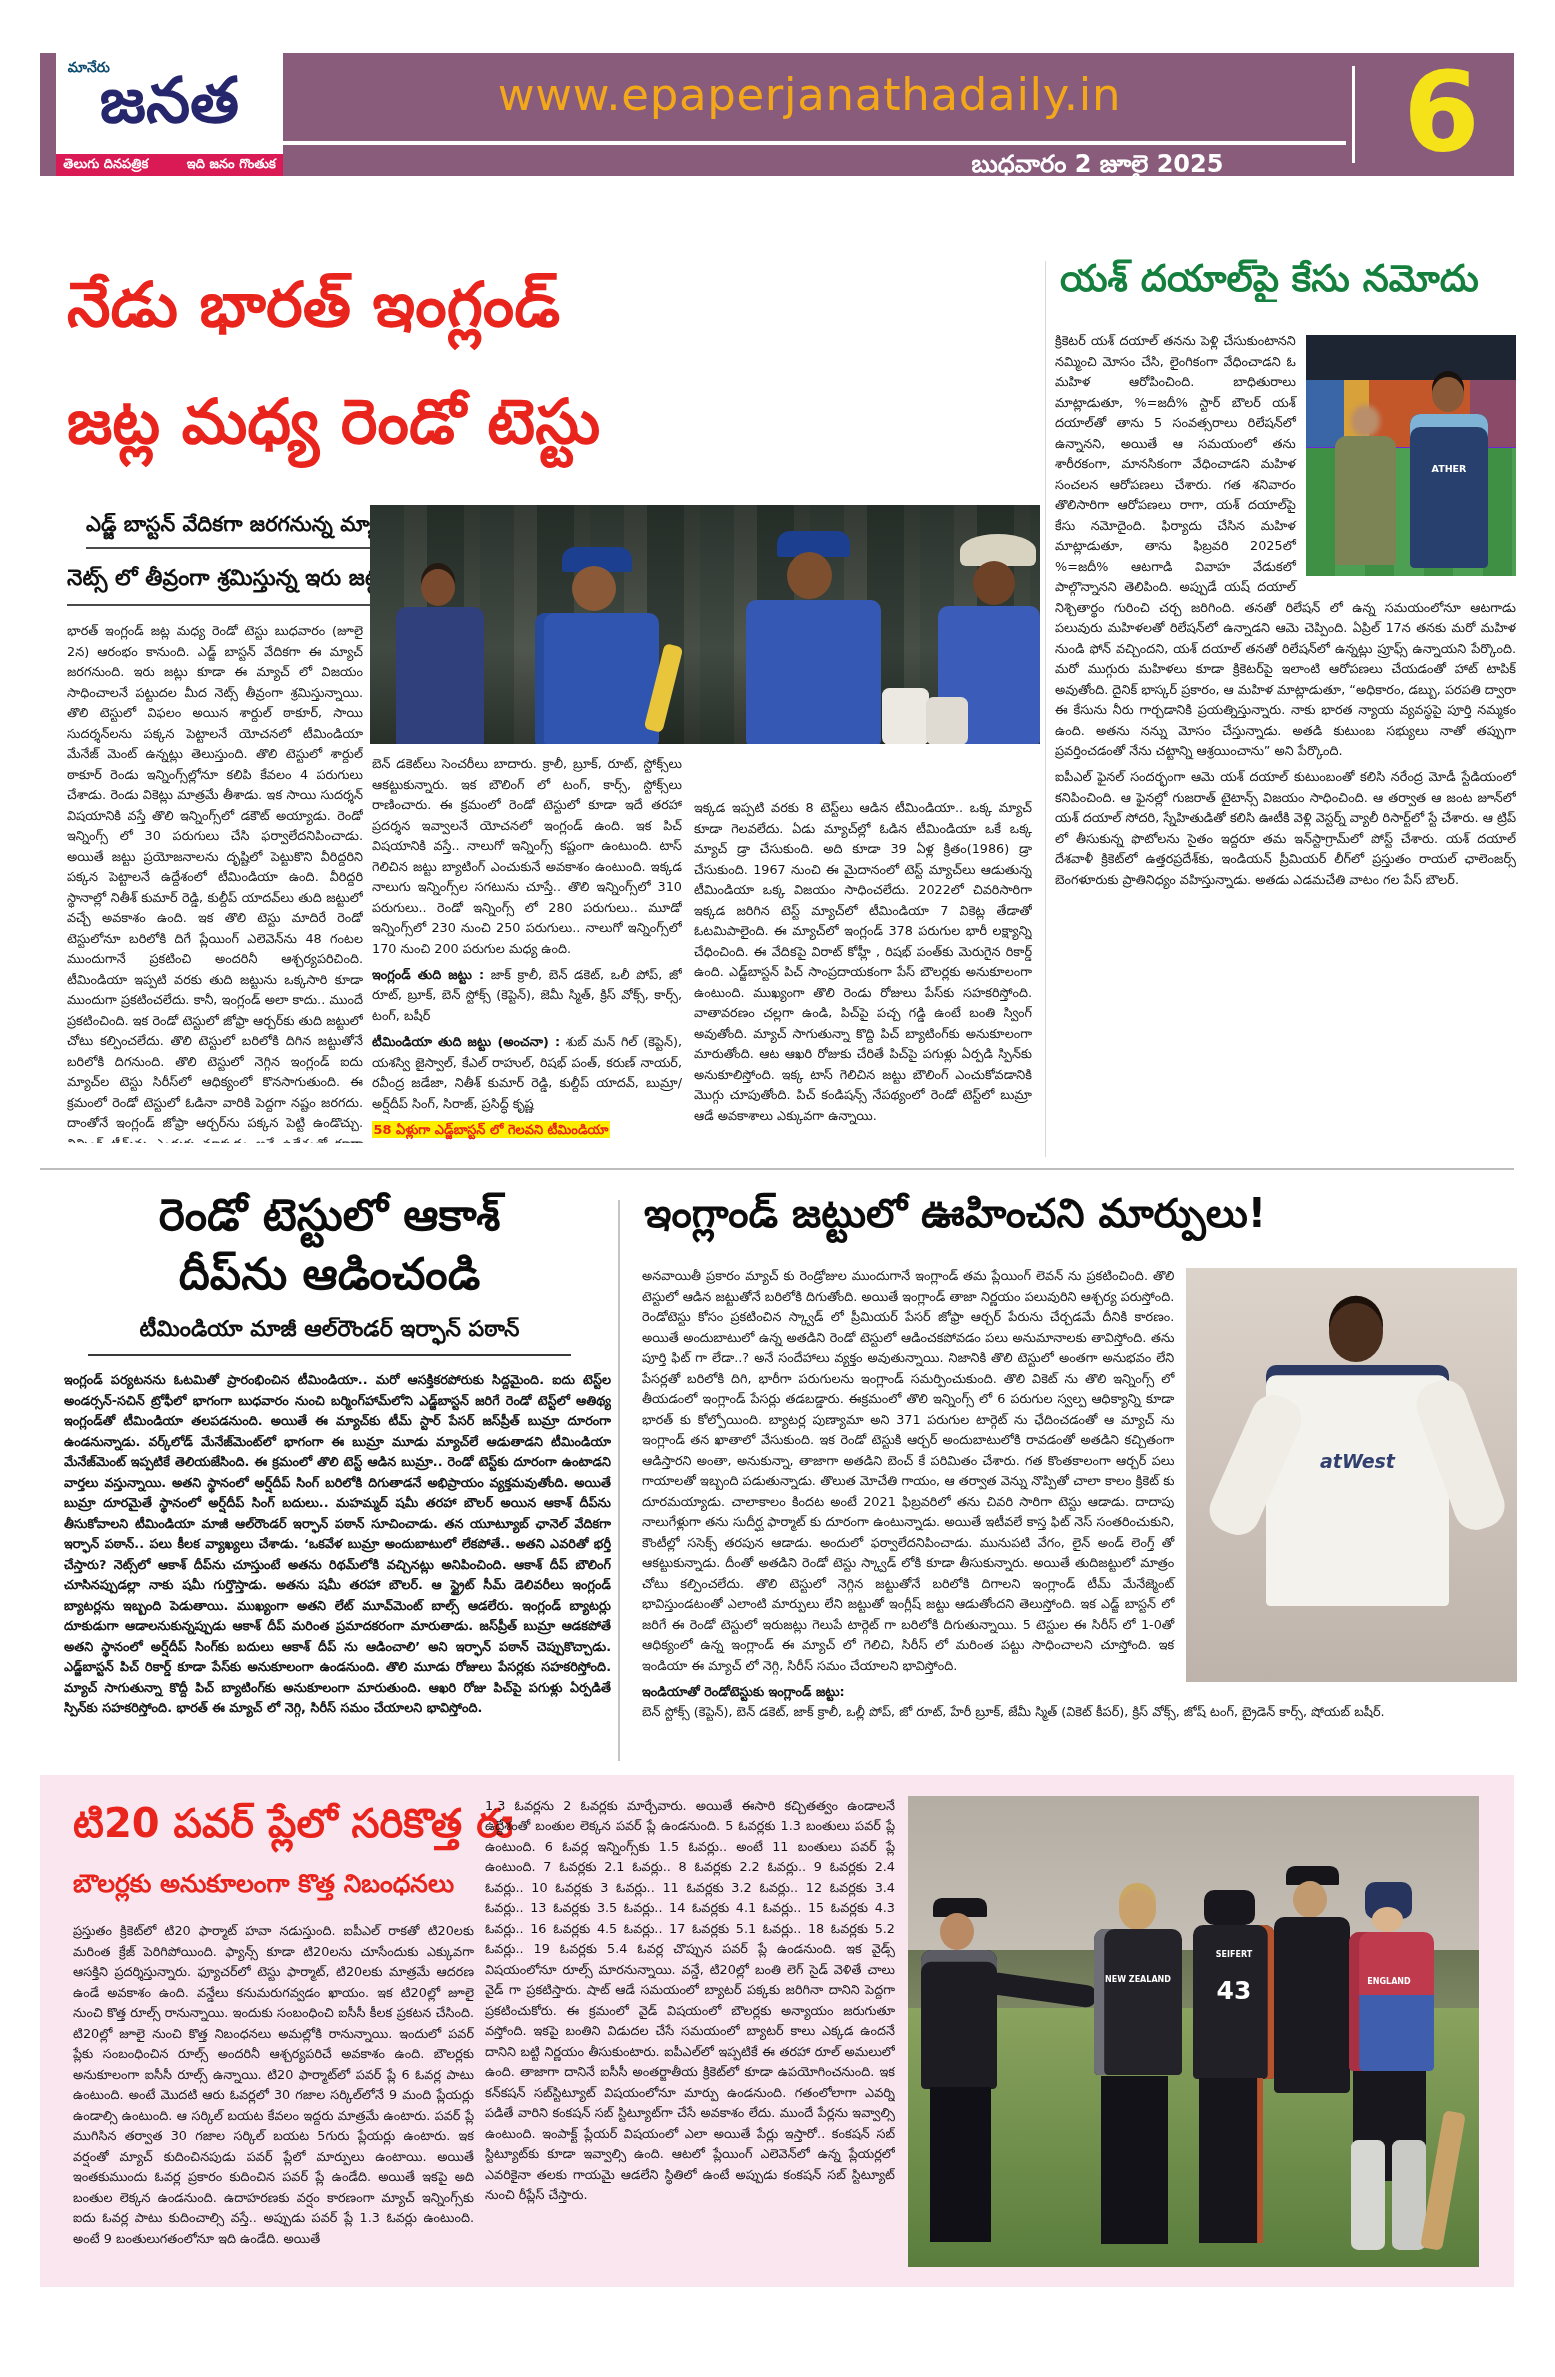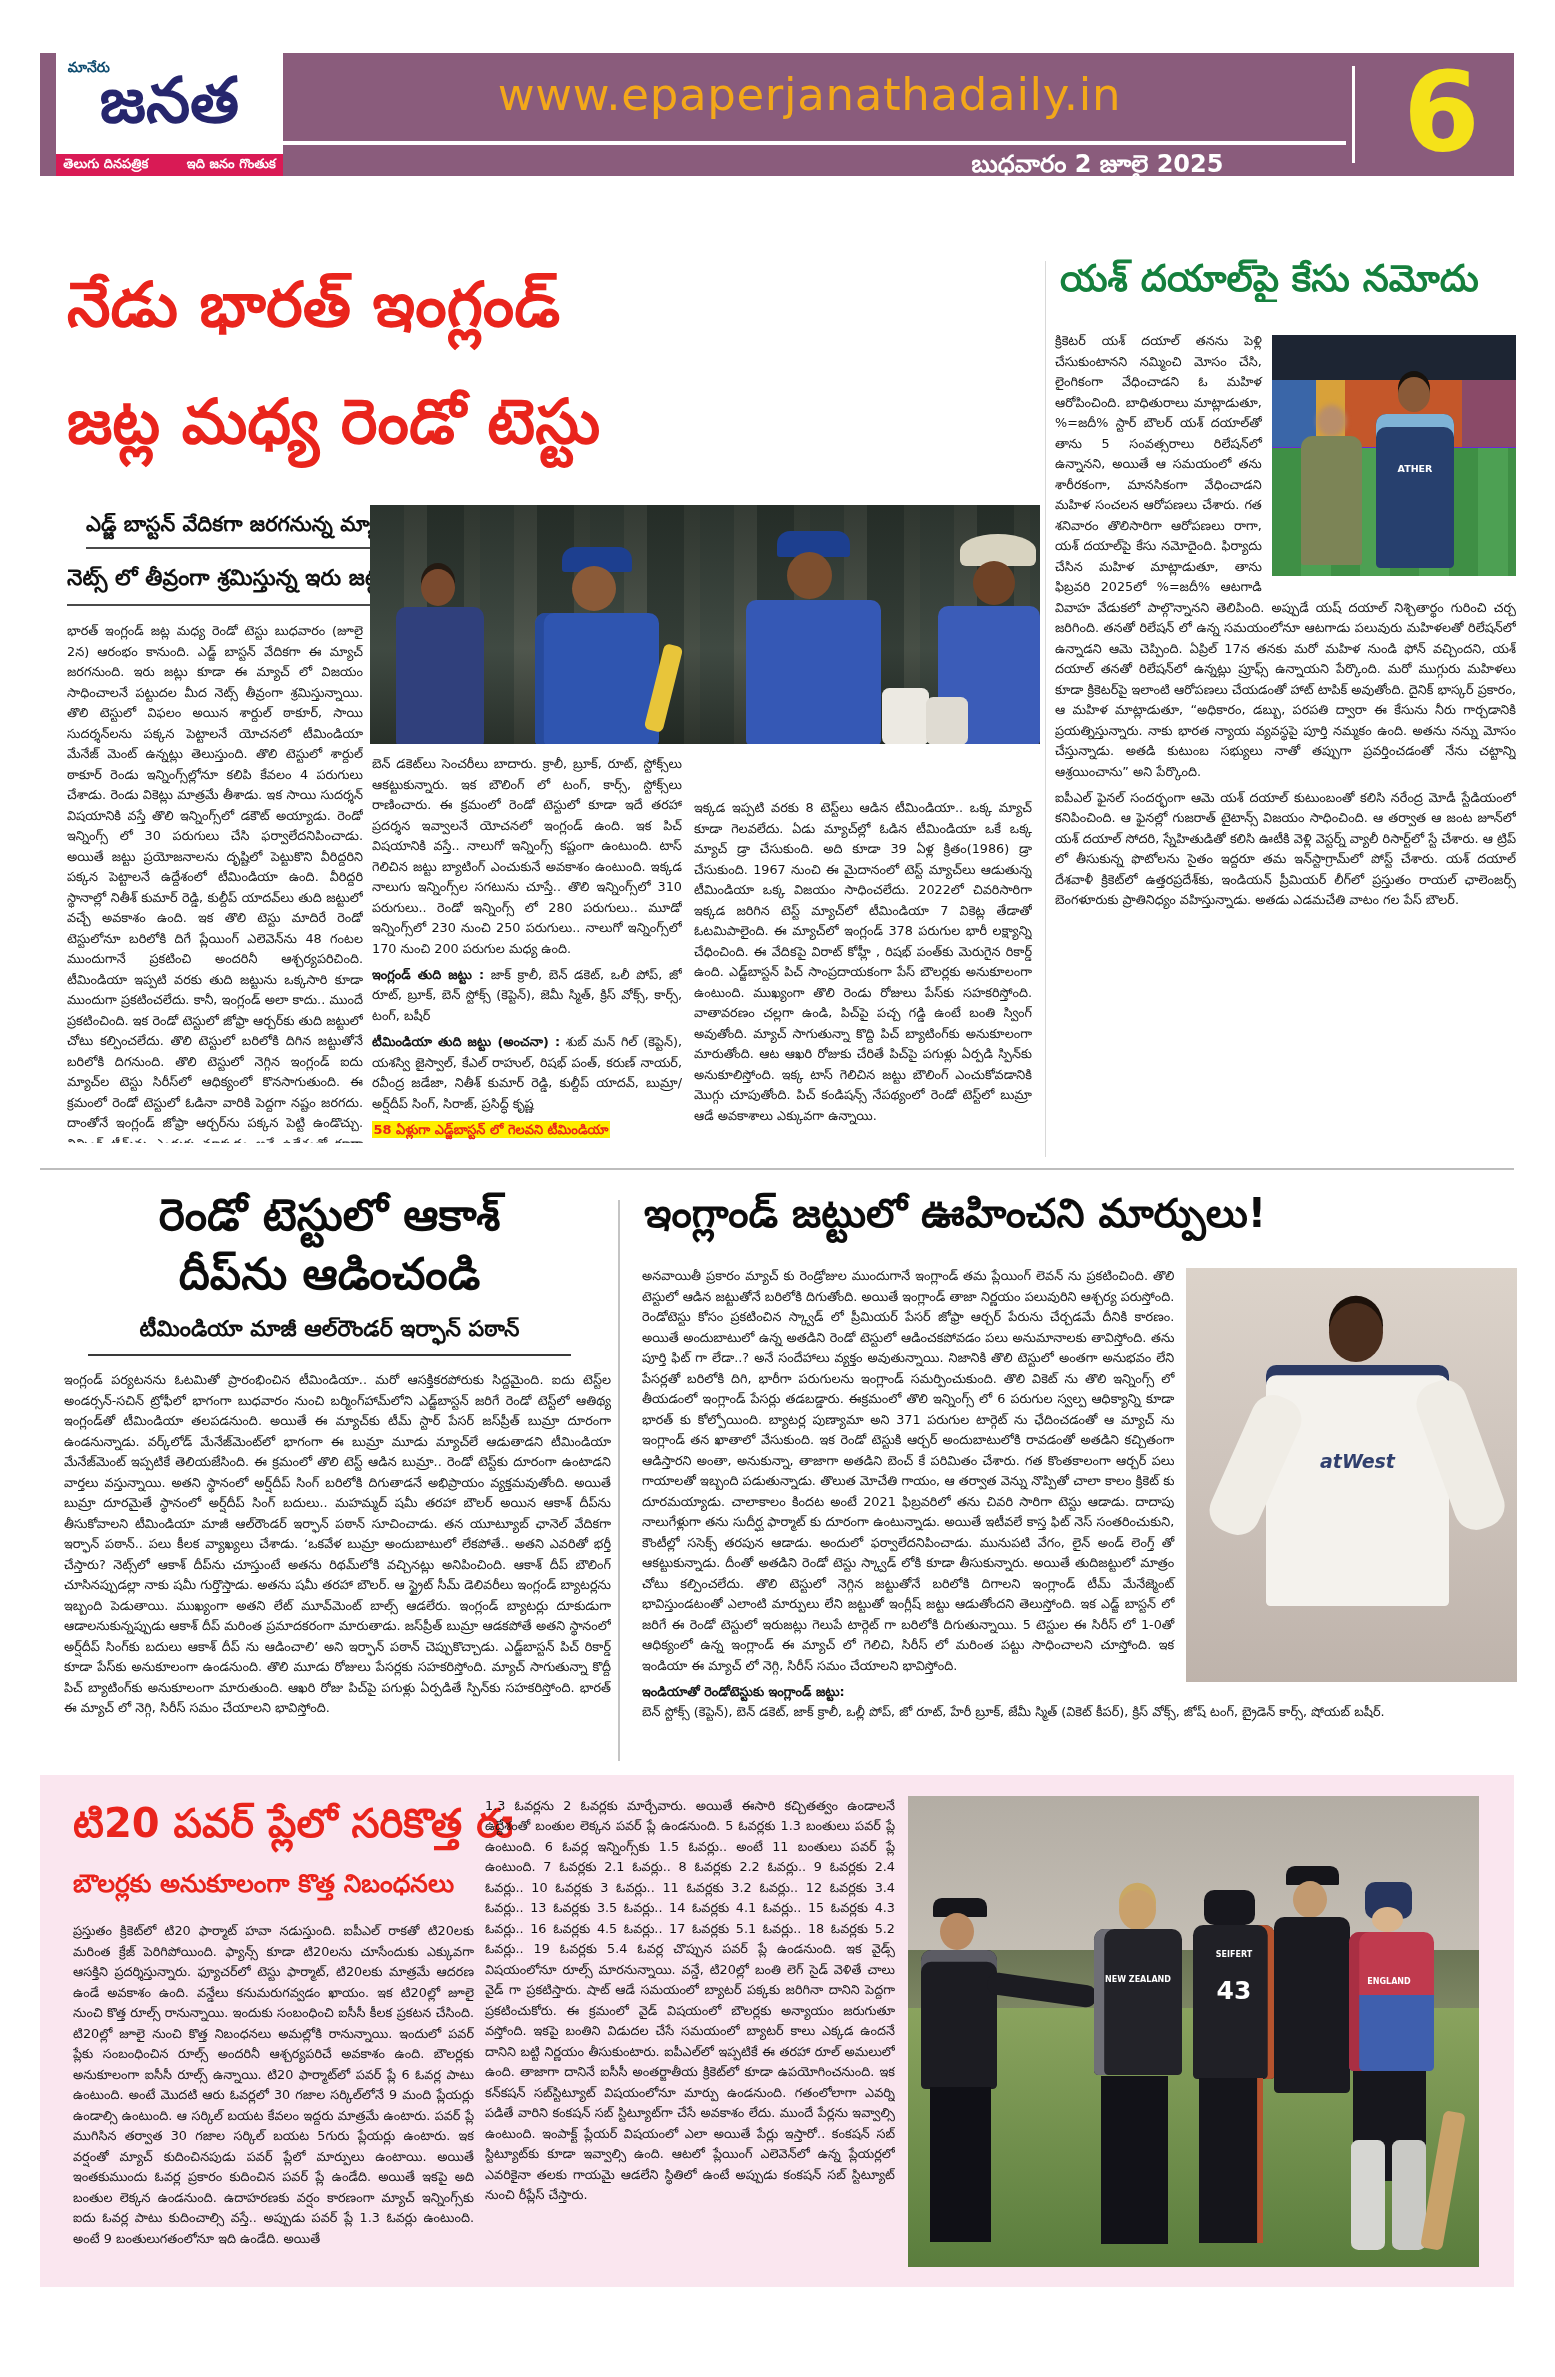--- a/index.html
+++ b/index.html
@@ -39,35 +39,35 @@
   .lead-col2{left:372px;top:754px;width:310px;height:391px;overflow:hidden;}
   .lead-col3{left:694px;top:798px;width:338px;height:391px;}
   .xi-label{font-weight:bold;}
   .hl-line{font-size:13px;font-weight:bold;line-height:19px;}
   .hl{background:#ffee00;color:#e9241c;padding:0.7px 1.5px;}
 
   
   .case-h{left:1060px;top:255px;width:457px;font-size:37px;line-height:47px;font-weight:bold;
           color:#15803d;white-space:nowrap;overflow:hidden;}
   .case-body{left:1055px;top:331px;width:461px;height:827px;}
-  .case-photo{float:right;width:244px;height:241px;margin:4.4px 0 7.3px 10.2px;position:relative;
+  .case-photo{float:right;width:210px;height:241px;margin:4.4px 0 7.3px 10.2px;position:relative;
               overflow:hidden;background:#6d28d9;}
 
   
   .hr-mid{left:40px;top:1168px;width:1474px;height:1.5px;background:#bdbdbd;}
   .vr-top{left:1045px;top:261px;width:0.7px;height:896px;background:#d8d8d8;}
   .vr-mid{left:618px;top:1200px;width:1.5px;height:561px;background:#c4c4c4;}
 
   
   .akash-h{left:44px;top:1185px;width:571px;text-align:center;font-weight:bold;color:#0d0d0d;
            font-size:44px;line-height:59px;white-space:nowrap;overflow:hidden;}
   .akash-sub{left:44px;top:1316px;width:571px;text-align:center;font-size:22px;font-weight:bold;
              white-space:nowrap;overflow:hidden;}
   .akash-rule{left:88px;top:1354px;width:483px;height:1.5px;background:#3a3a3a;}
-  .akash-body{left:64px;top:1370px;width:547px;height:392px;}
+  .akash-body{left:64px;top:1370px;width:547px;height:392px;font-weight:bold;}
 
   
   .eng-h{left:644px;top:1190px;width:875px;font-size:40px;font-weight:bold;color:#0d0d0d;
          white-space:nowrap;overflow:hidden;}
   .eng-body{left:642px;top:1266px;width:875px;height:505px;}
   .eng-photo{float:right;width:331px;height:414px;margin:1.5px 0 7.3px 11.7px;position:relative;
              overflow:hidden;background:#cfc5bd;}
   .eng-squad-label{font-weight:bold;}
 
   

